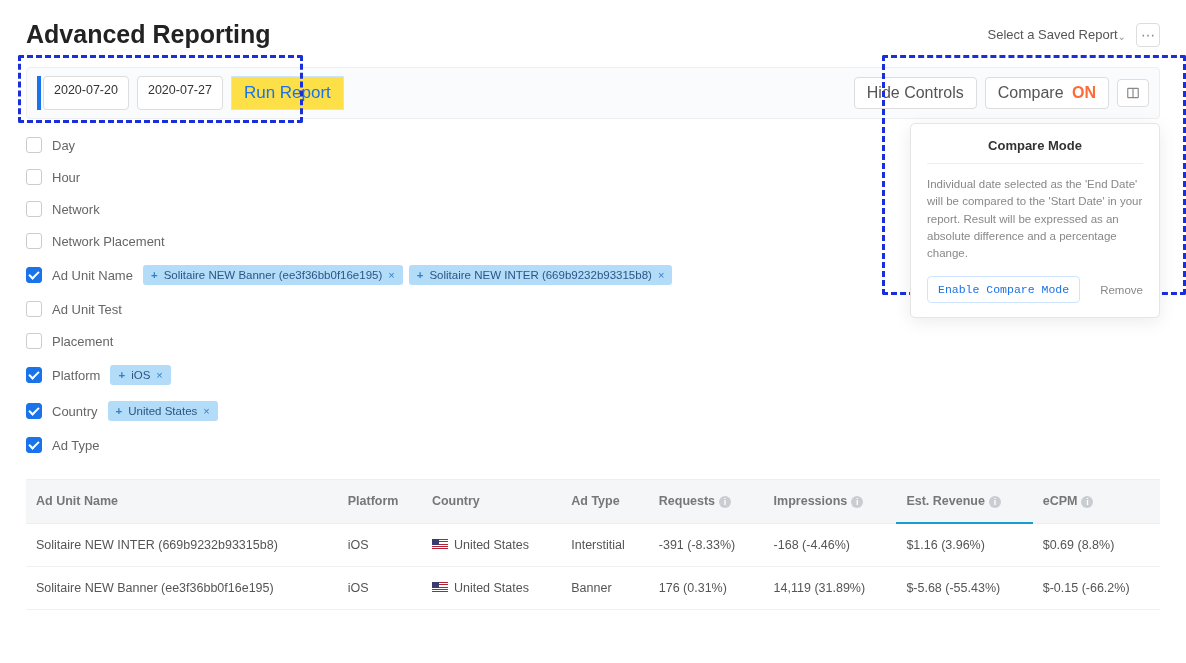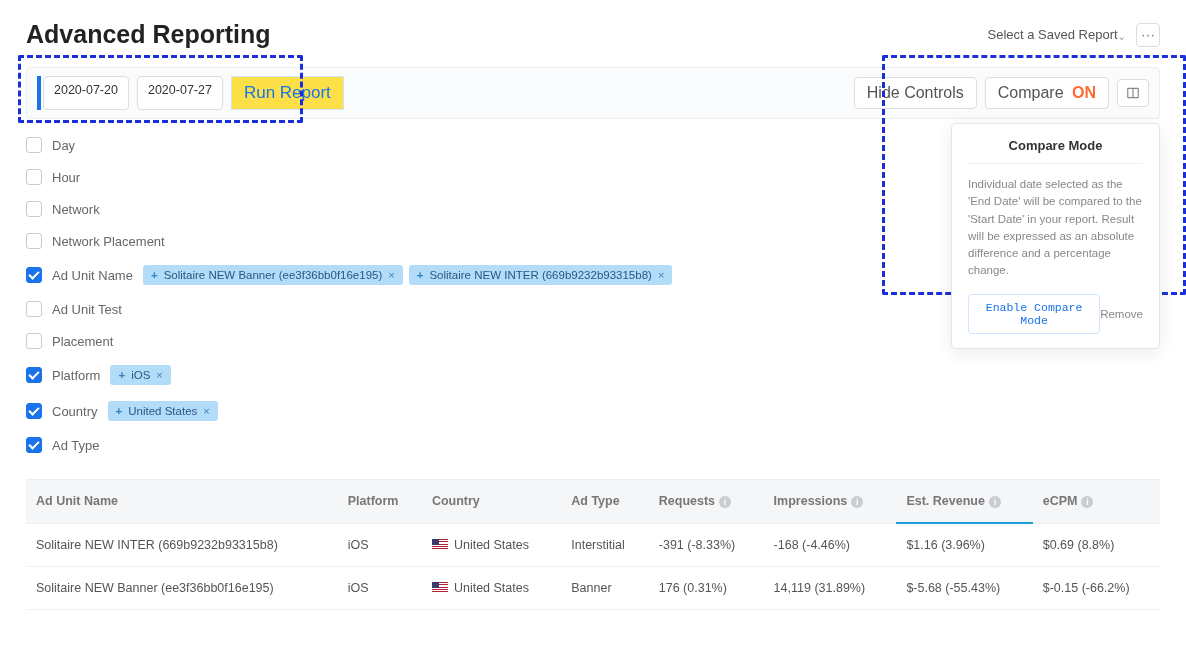--- a/index.html
+++ b/index.html
@@ -21,21 +21,21 @@
 .filter-list { margin-top: 4px; position: relative; }
 .filter-row { display: flex; align-items: center; gap: 10px; padding: 8px 0; }
 .chk { width: 16px; height: 16px; border: 1px solid #ccc; border-radius: 3px; background: #fff; flex-shrink: 0; }
 .chk.checked { background: #1a73e8; border-color: #1a73e8; position: relative; }
 .chk.checked::after { content: ""; position: absolute; left: 4px; top: 1px; width: 4px; height: 8px; border: solid #fff; border-width: 0 2px 2px 0; transform: rotate(45deg); }
 .chk-label { color: #666; font-size: 13px; }
 .tags { display: flex; gap: 6px; flex-wrap: wrap; }
 .tag { background: #b3dcf9; border-radius: 3px; padding: 4px 8px; display: flex; align-items: center; gap: 6px; font-size: 11.5px; color: #2c5582; }
 .tag .plus { font-weight: 700; color: #3680c4; }
 .tag .x { font-size: 11px; color: #3680c4; cursor: pointer; }
-.popover { position: absolute; right: 0; top: -6px; width: 209px; background: #fff; border: 1px solid #e5e5e5; border-radius: 5px; box-shadow: 0 4px 18px rgba(0,0,0,0.08); padding: 14px 16px; }
+.popover { position: absolute; right: 0; top: -6px; width: 250px; background: #fff; border: 1px solid #e5e5e5; border-radius: 5px; box-shadow: 0 4px 18px rgba(0,0,0,0.08); padding: 14px 16px; }
 .popover h4 { text-align: center; font-size: 13px; font-weight: 600; color: #333; padding-bottom: 10px; border-bottom: 1px solid #eee; margin-bottom: 12px; }
 .popover p { font-size: 11.5px; color: #888; line-height: 1.5; margin-bottom: 14px; }
 .popover-actions { display: flex; justify-content: space-between; align-items: center; }
 .enable-btn { border: 1px solid #cfe5ff; background: #fff; border-radius: 4px; padding: 6px 10px; font-size: 11.5px; color: #1a73e8; cursor: pointer; font-family: Liberation Mono, monospace; }
 .remove-link { font-size: 11.5px; color: #888; cursor: pointer; }
 table { width: 100%; border-collapse: collapse; margin-top: 18px; }
 th, td { text-align: left; padding: 14px 10px; font-size: 12.5px; }
 th { background: #f5f6f8; color: #777; font-weight: 600; border-top: 1px solid #eee; border-bottom: 1px solid #eee; }
 th.sortable-active { border-bottom: 2px solid #1a9bd6; }
 td { border-bottom: 1px solid #f0f0f0; color: #555; }

